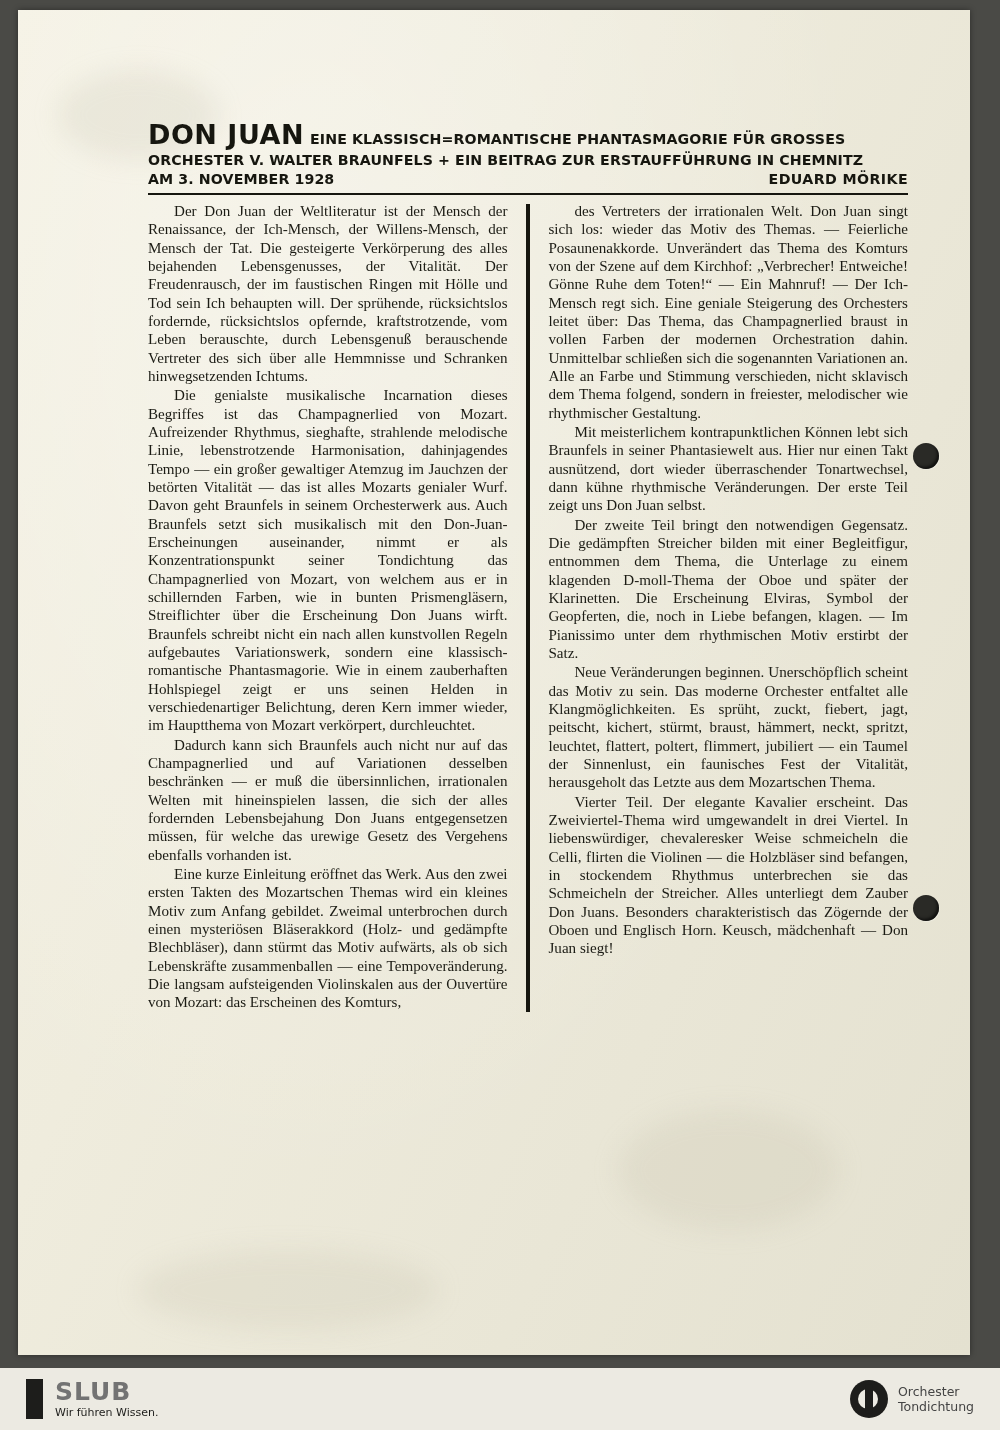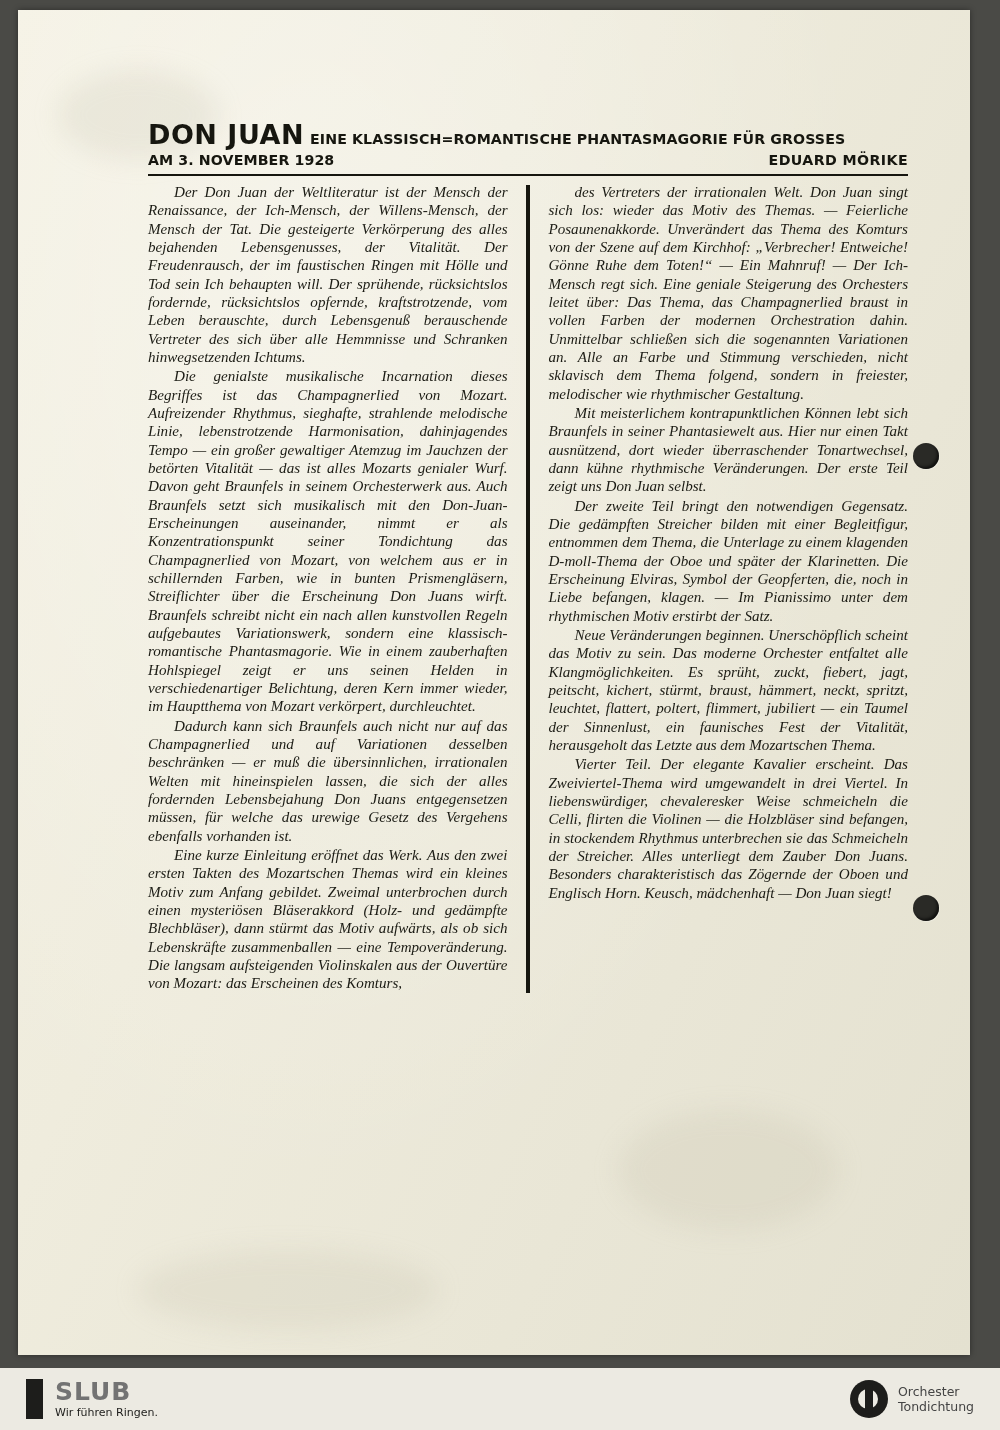--- a/index.html
+++ b/index.html
@@ -104,21 +104,20 @@
     gap: 0;
   }
   .col {
     width: 368px;
     font-family: "Liberation Serif", serif;
     font-size: 15.1px;
     line-height: 1.215;
     text-align: justify;
     color: #1b1b14;
     hyphens: manual;
-    font-style: italic;
   }
   .col.left { padding-right: 14px; }
   .col.right { padding-left: 14px; }
   .divider {
     width: 3px;
     background: #16160f;
     border-left: 1px solid #16160f;
     border-right: 1px solid #16160f;
     align-self: stretch;
     margin: 2px 4px 0 4px;
@@ -223,20 +222,21 @@
     <div class="blotch" style="left:40px; top:60px; width:160px; height:90px;"></div>
     <div class="blotch" style="left:600px; top:1100px; width:220px; height:120px;"></div>
     <div class="blotch" style="left:120px; top:1240px; width:300px; height:80px;"></div>
 
     <div class="content">
 
       <div class="masthead">
         <span class="mast-line1">
           <span class="title">DON JUAN</span><span class="subtitle">EINE KLASSISCH=ROMANTISCHE PHANTASMAGORIE FÜR GROSSES</span>
         </span>
+        <span class="mast-line2">ORCHESTER V. WALTER BRAUNFELS + EIN BEITRAG ZUR ERSTAUFFÜHRUNG IN CHEMNITZ</span>
         <span class="mast-line3">
           <span>AM 3. NOVEMBER 1928</span>
           <span class="author">EDUARD MÖRIKE</span>
         </span>
       </div>
 
       <div class="rule"></div>
 
       <div class="columns">
         <div class="col left">
@@ -259,21 +259,21 @@
   </div>
 
   <div class="hole h1"></div>
   <div class="hole h2"></div>
 
   <div class="footer">
     <div class="slub">
       <div class="slub-mark"></div>
       <div class="slub-text">
         <div class="slub-name">SLUB</div>
-        <div class="slub-tag">Wir führen Ringen.</div>
+        <div class="slub-tag">Wir führen Wissen.</div>
       </div>
     </div>
     <div class="dp">
       <div class="dp-logo"></div>
       <div class="dp-text">
         <div>Orchester</div>
         <div>Tondichtung</div>
       </div>
     </div>
   </div>

